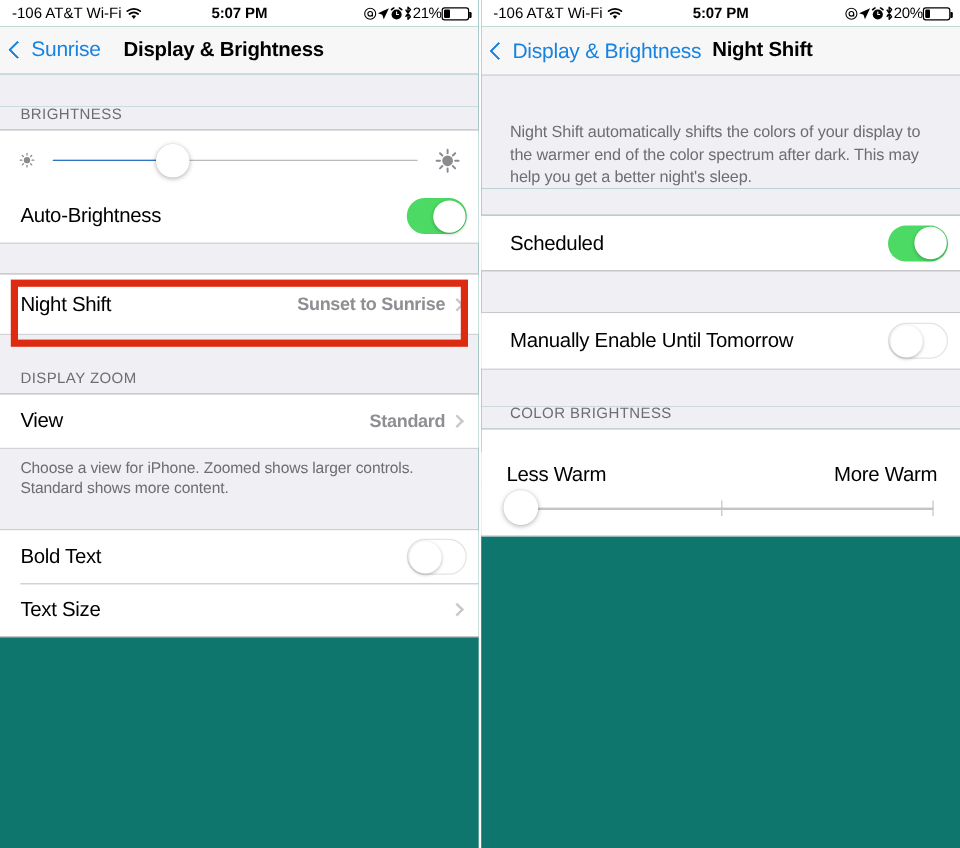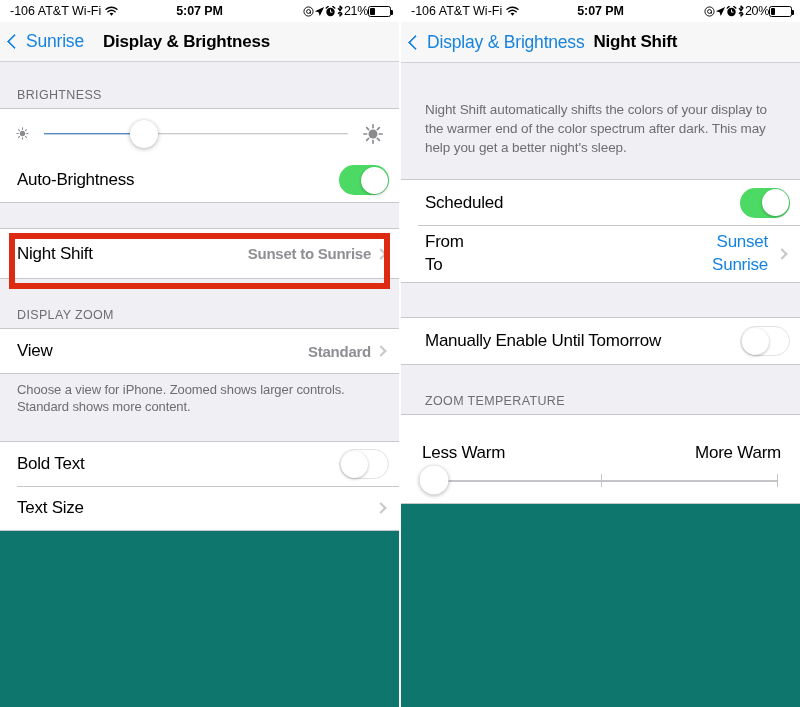--- a/index.html
+++ b/index.html
@@ -342,46 +342,35 @@
     <div class="footnote" style="padding:0 24px 0 24px; line-height:1.42; font-size:13.5px;">Night Shift automatically shifts the colors of your display to the warmer end of the color spectrum after dark. This may help you get a better night's sleep.</div>
     <div class="gap" style="height:22px"></div>
 
     <div class="group">
       <div class="row" style="min-height:45px; padding-left:24px;">
         <span class="row-label">Scheduled</span>
         <div class="toggle on">
           <div class="knob"></div>
         </div>
       </div>
-      <div class="row" style="min-height:57px; padding-left:24px; align-items:stretch;">
-        <div style="display:flex; flex-direction:column; justify-content:center; gap:1px;">
-          <span class="row-label" style="line-height:1.35">From</span>
-          <span class="row-label" style="line-height:1.35">To</span>
-        </div>
-        <div style="margin-left:auto; display:flex; flex-direction:column; justify-content:center; align-items:flex-end; gap:1px; padding-right:10px;">
-          <span style="font-size:17px; color:#1683E0; letter-spacing:-0.25px; line-height:1.35;">Sunset</span>
-          <span style="font-size:17px; color:#1683E0; letter-spacing:-0.25px; line-height:1.35;">Sunrise</span>
-        </div>
-        <span class="chev" style="align-self:center"></span>
-      </div>
     </div>
 
     <div class="gap" style="height:34px"></div>
 
     <div class="group">
       <div class="row" style="min-height:46px; padding-left:24px;">
         <span class="row-label">Manually Enable Until Tomorrow</span>
         <div class="toggle off">
           <div class="knob"></div>
         </div>
       </div>
     </div>
 
     <div class="gap" style="height:31px"></div>
-    <div class="sec-header" style="height:18px; padding-left:24px;">ZOOM TEMPERATURE</div>
+    <div class="sec-header" style="height:18px; padding-left:24px;">COLOR BRIGHTNESS</div>
 
     <div class="group">
       <div class="temp-labels">
         <span>Less Warm</span>
         <span>More Warm</span>
       </div>
       <div class="temp-slider-row">
         <div class="temp-track-wrap">
           <div class="temp-track"></div>
           <div class="tick" style="left:50%"></div>

